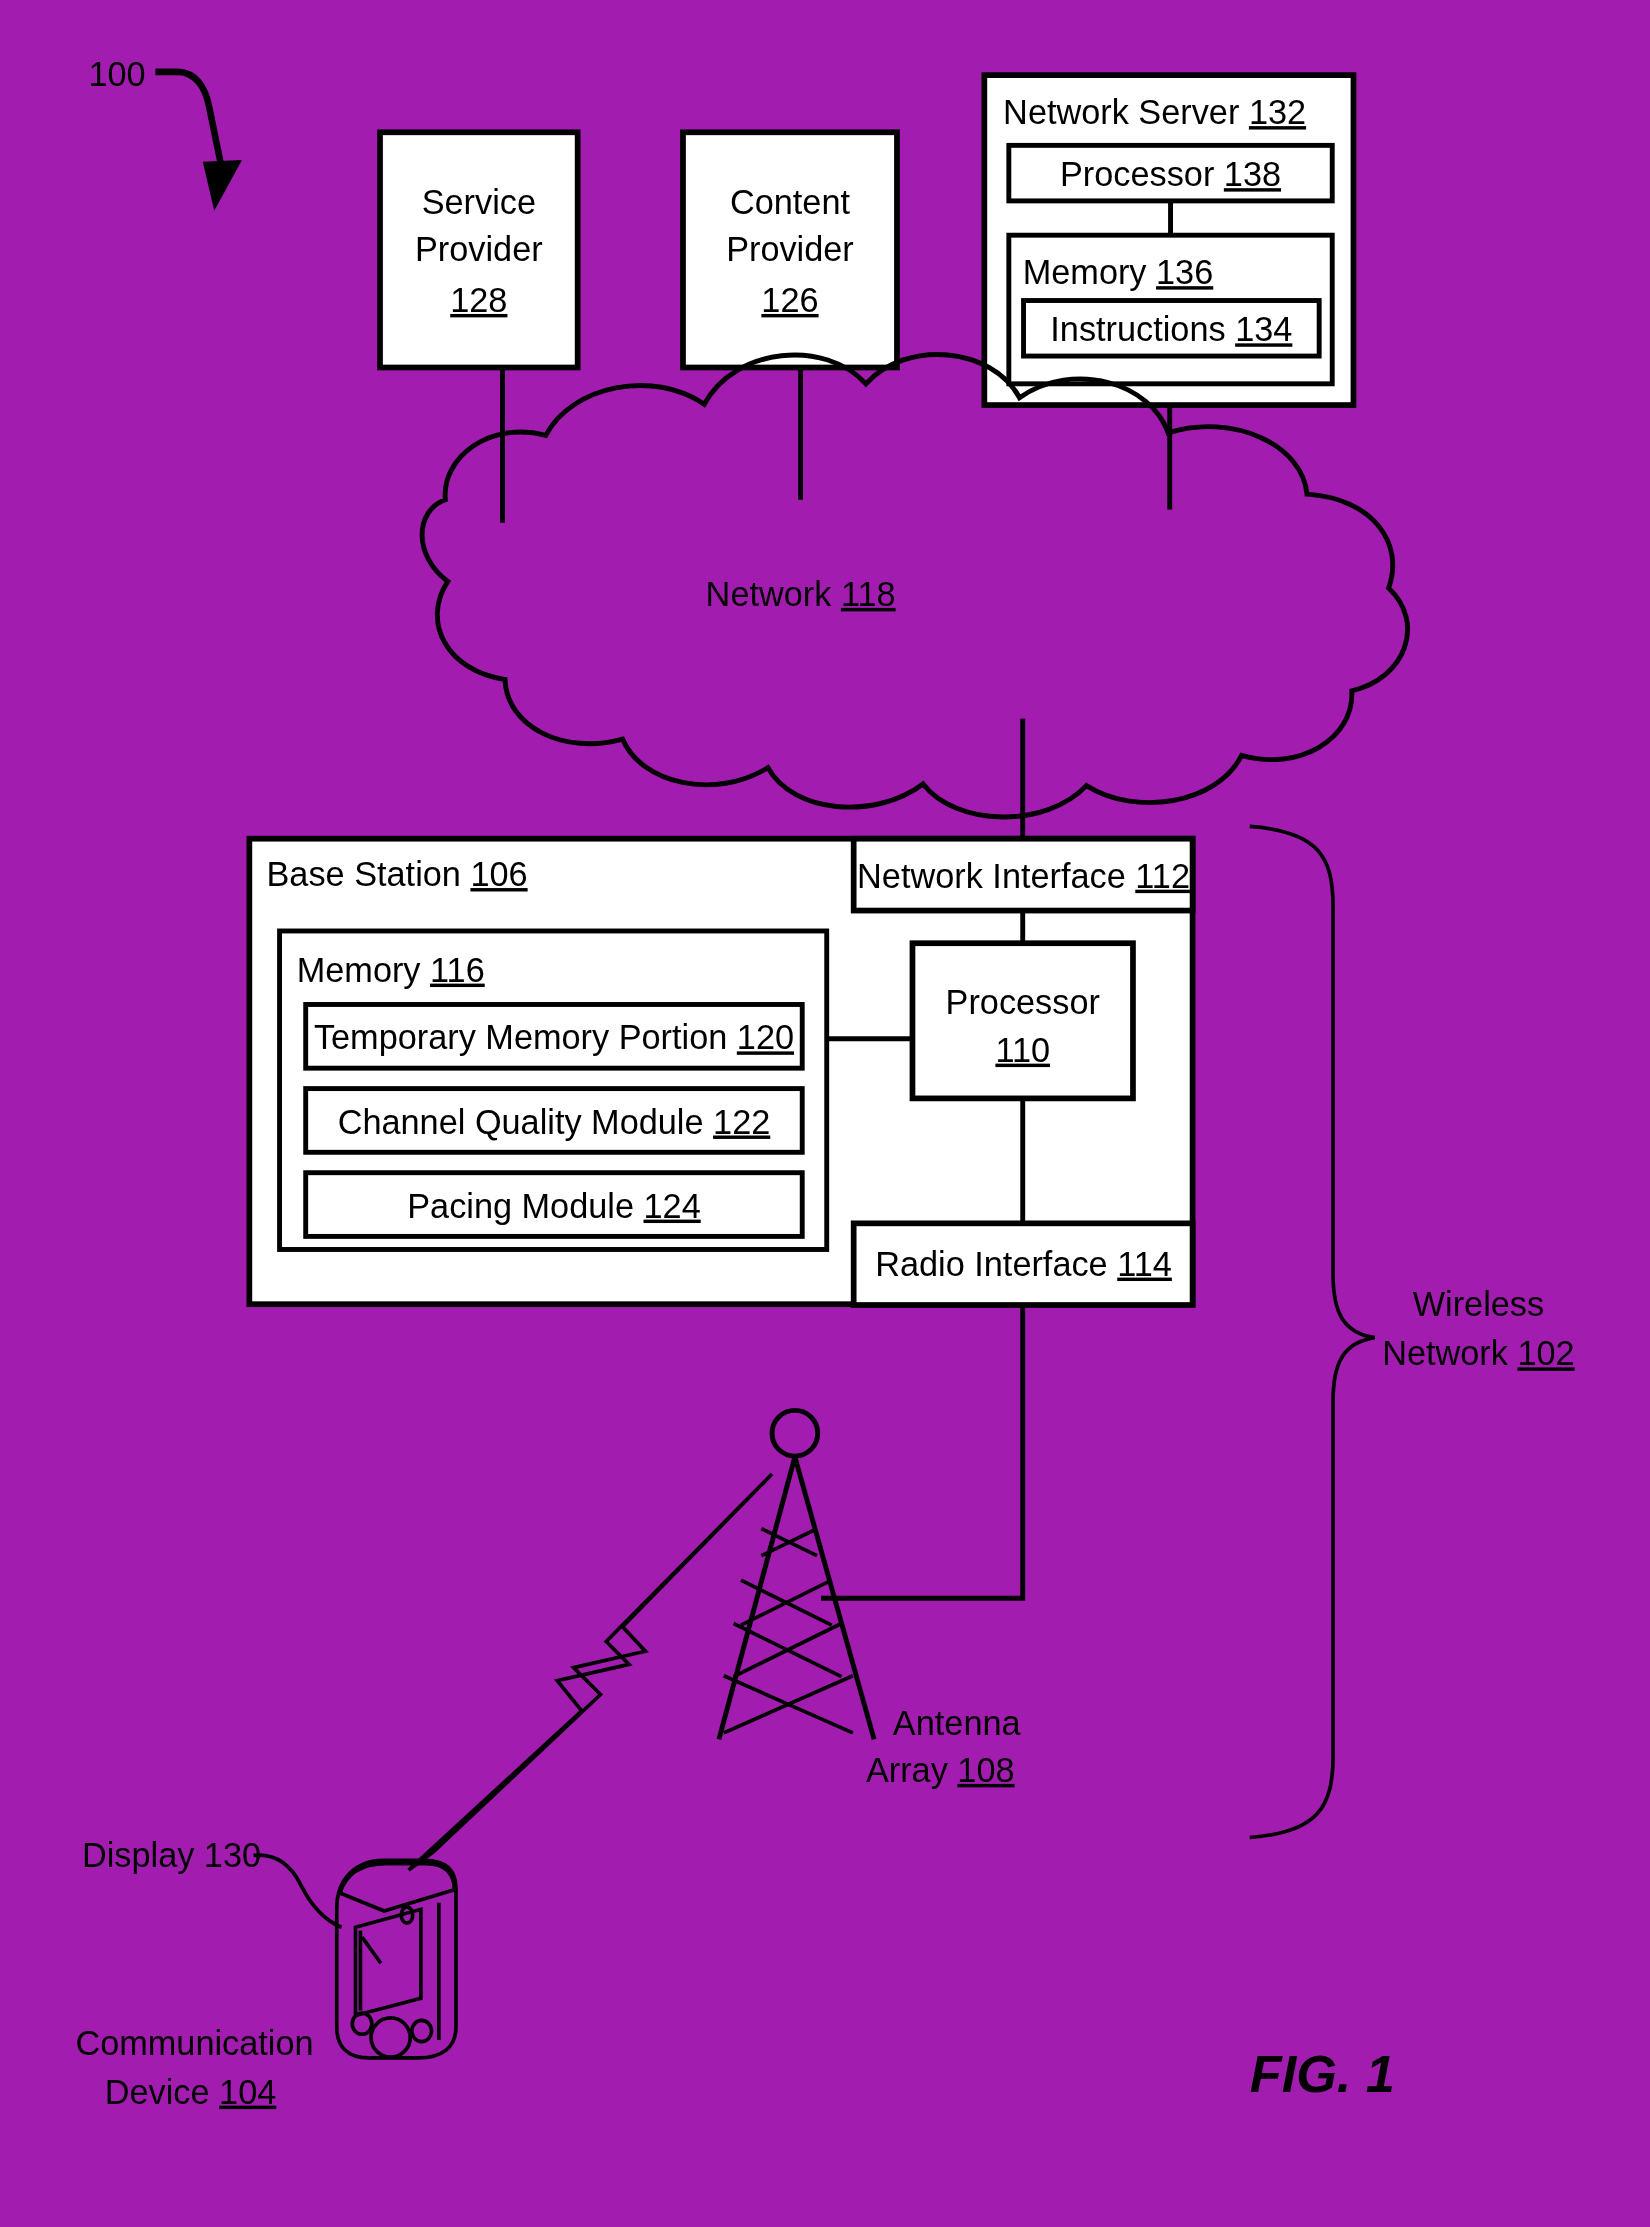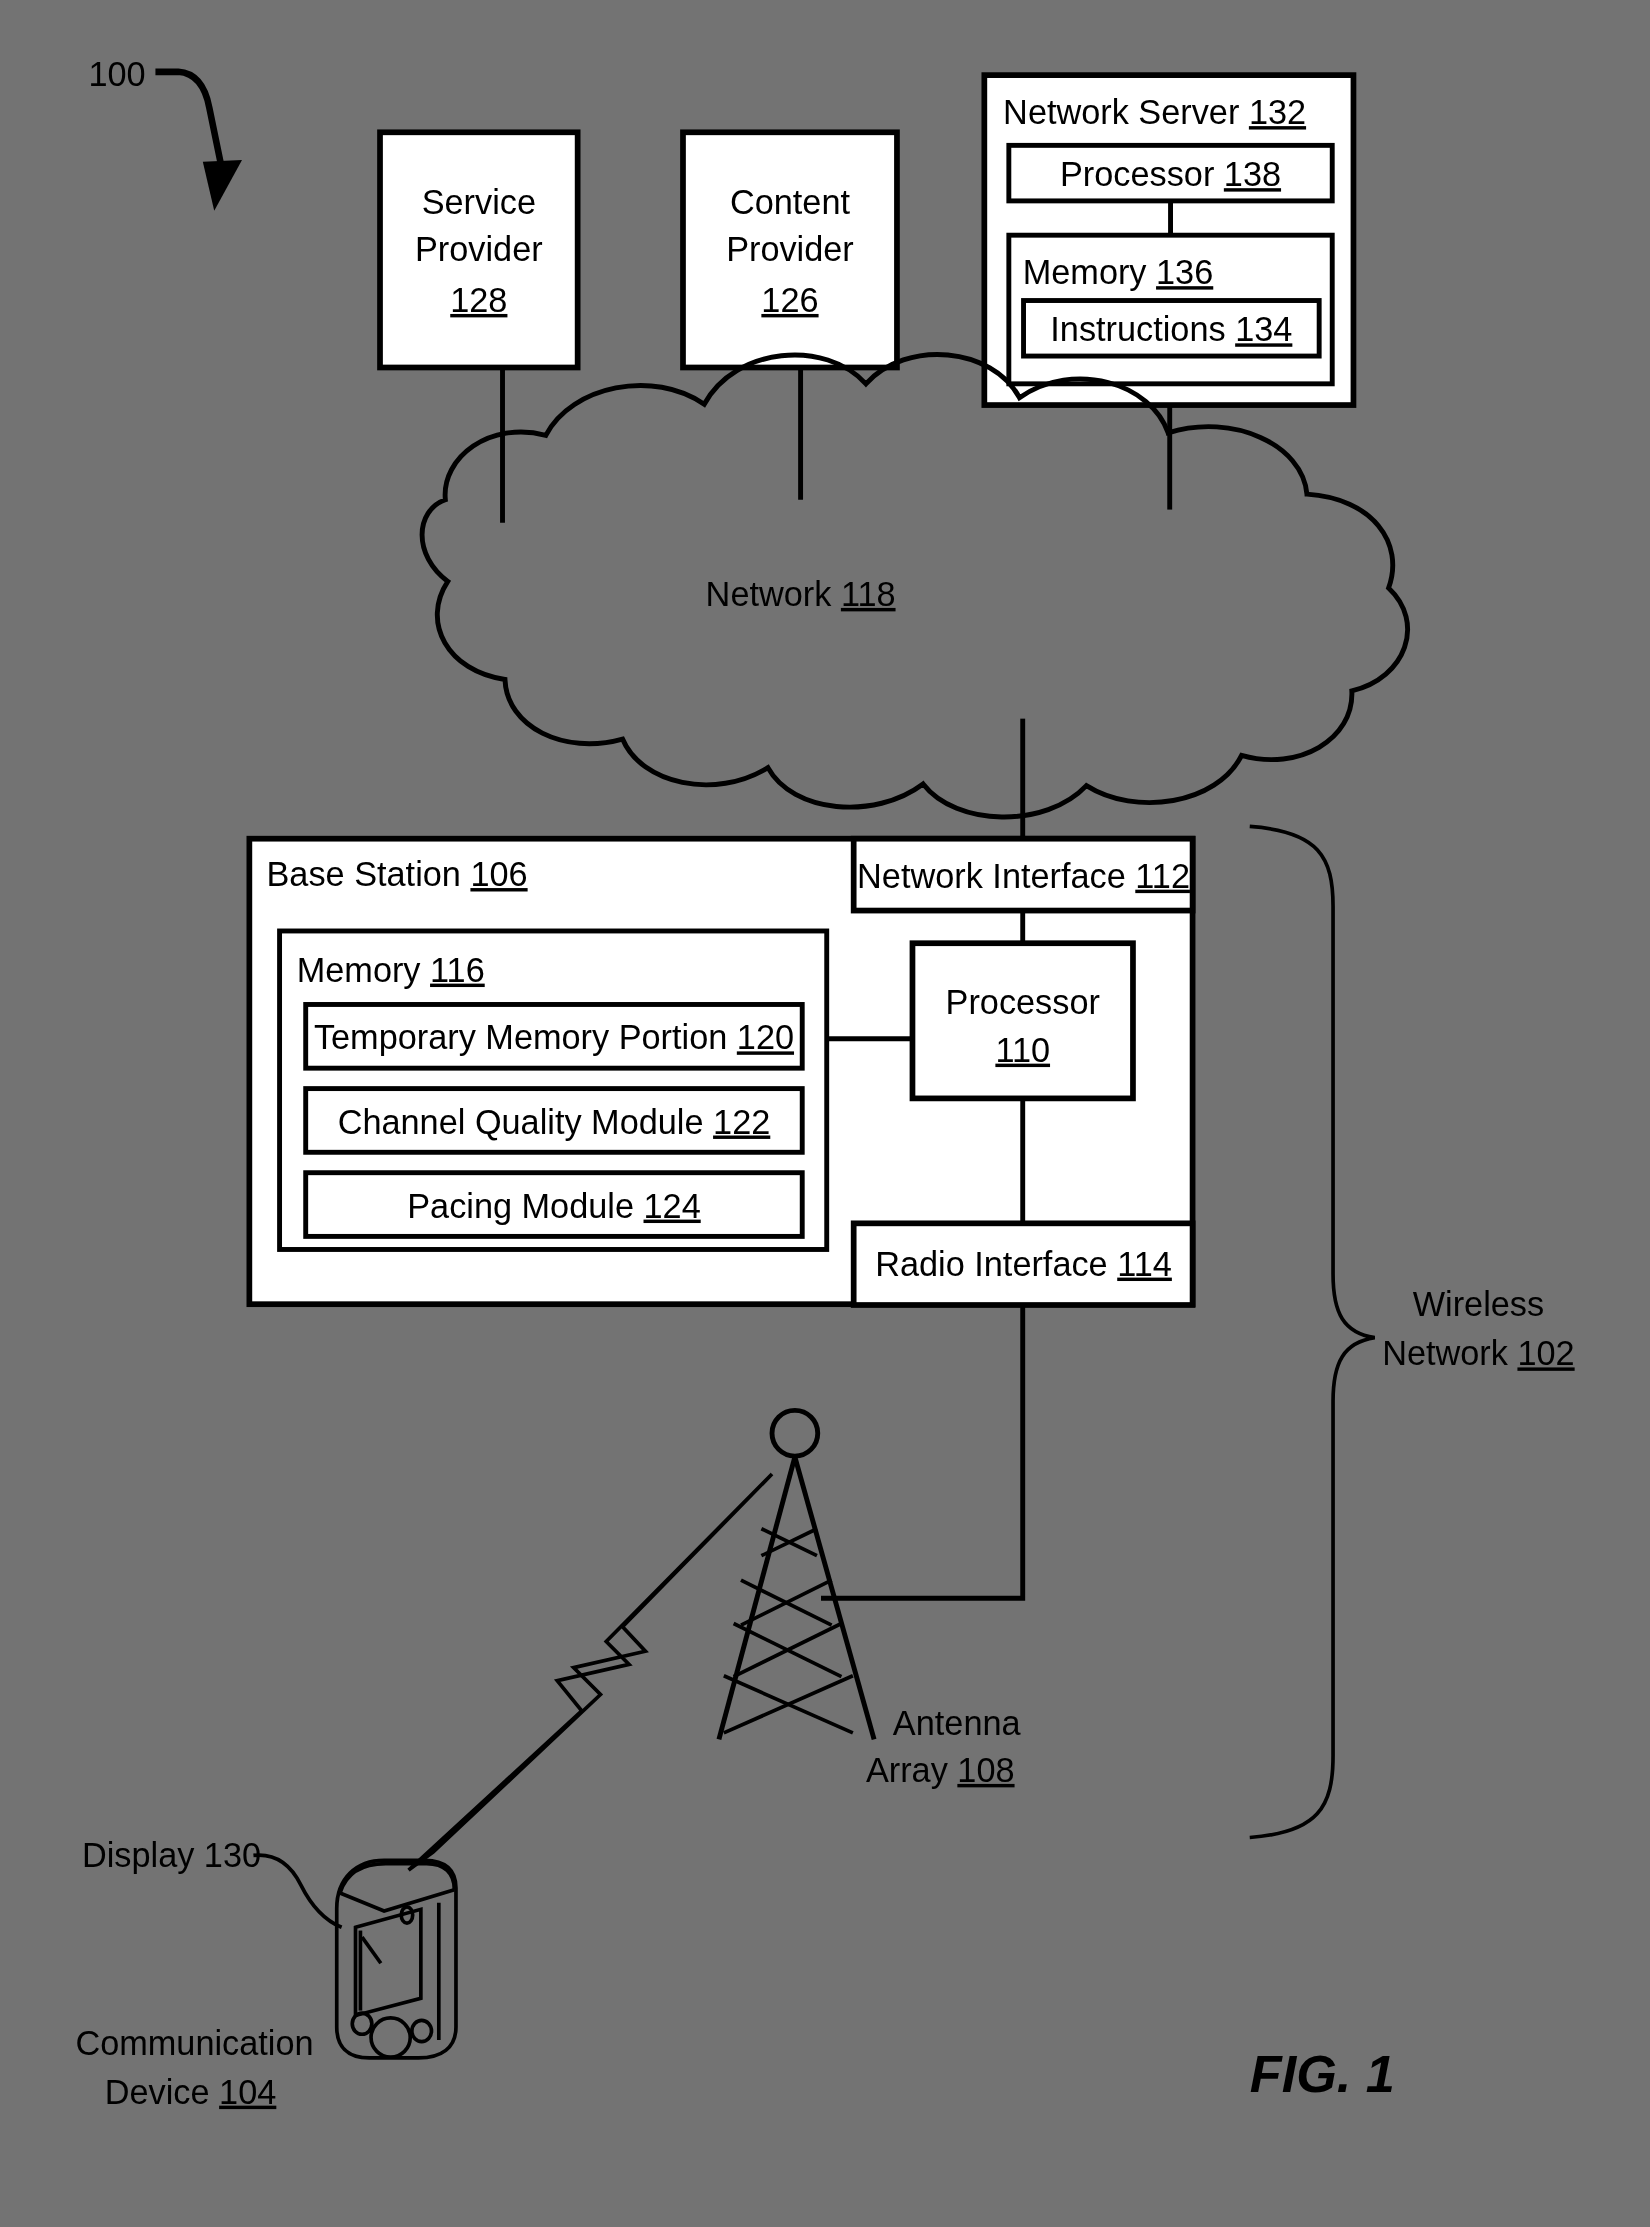--- a/index.html
+++ b/index.html
@@ -4,21 +4,21 @@
 <style>
   html, body {
     margin: 0;
     padding: 0;
     background: #ffffff;
   }
   #figure-root {
     position: relative;
     width: 1651px;
     height: 2227px;
-    background: #737373;
+    background: #a21caf;
     font-family: "Liberation Sans", sans-serif;
     overflow: hidden;
   }
   svg#fig1 {
     display: block;
     width: 1651px;
     height: 2227px;
   }
   .stroke {
     fill: none;

